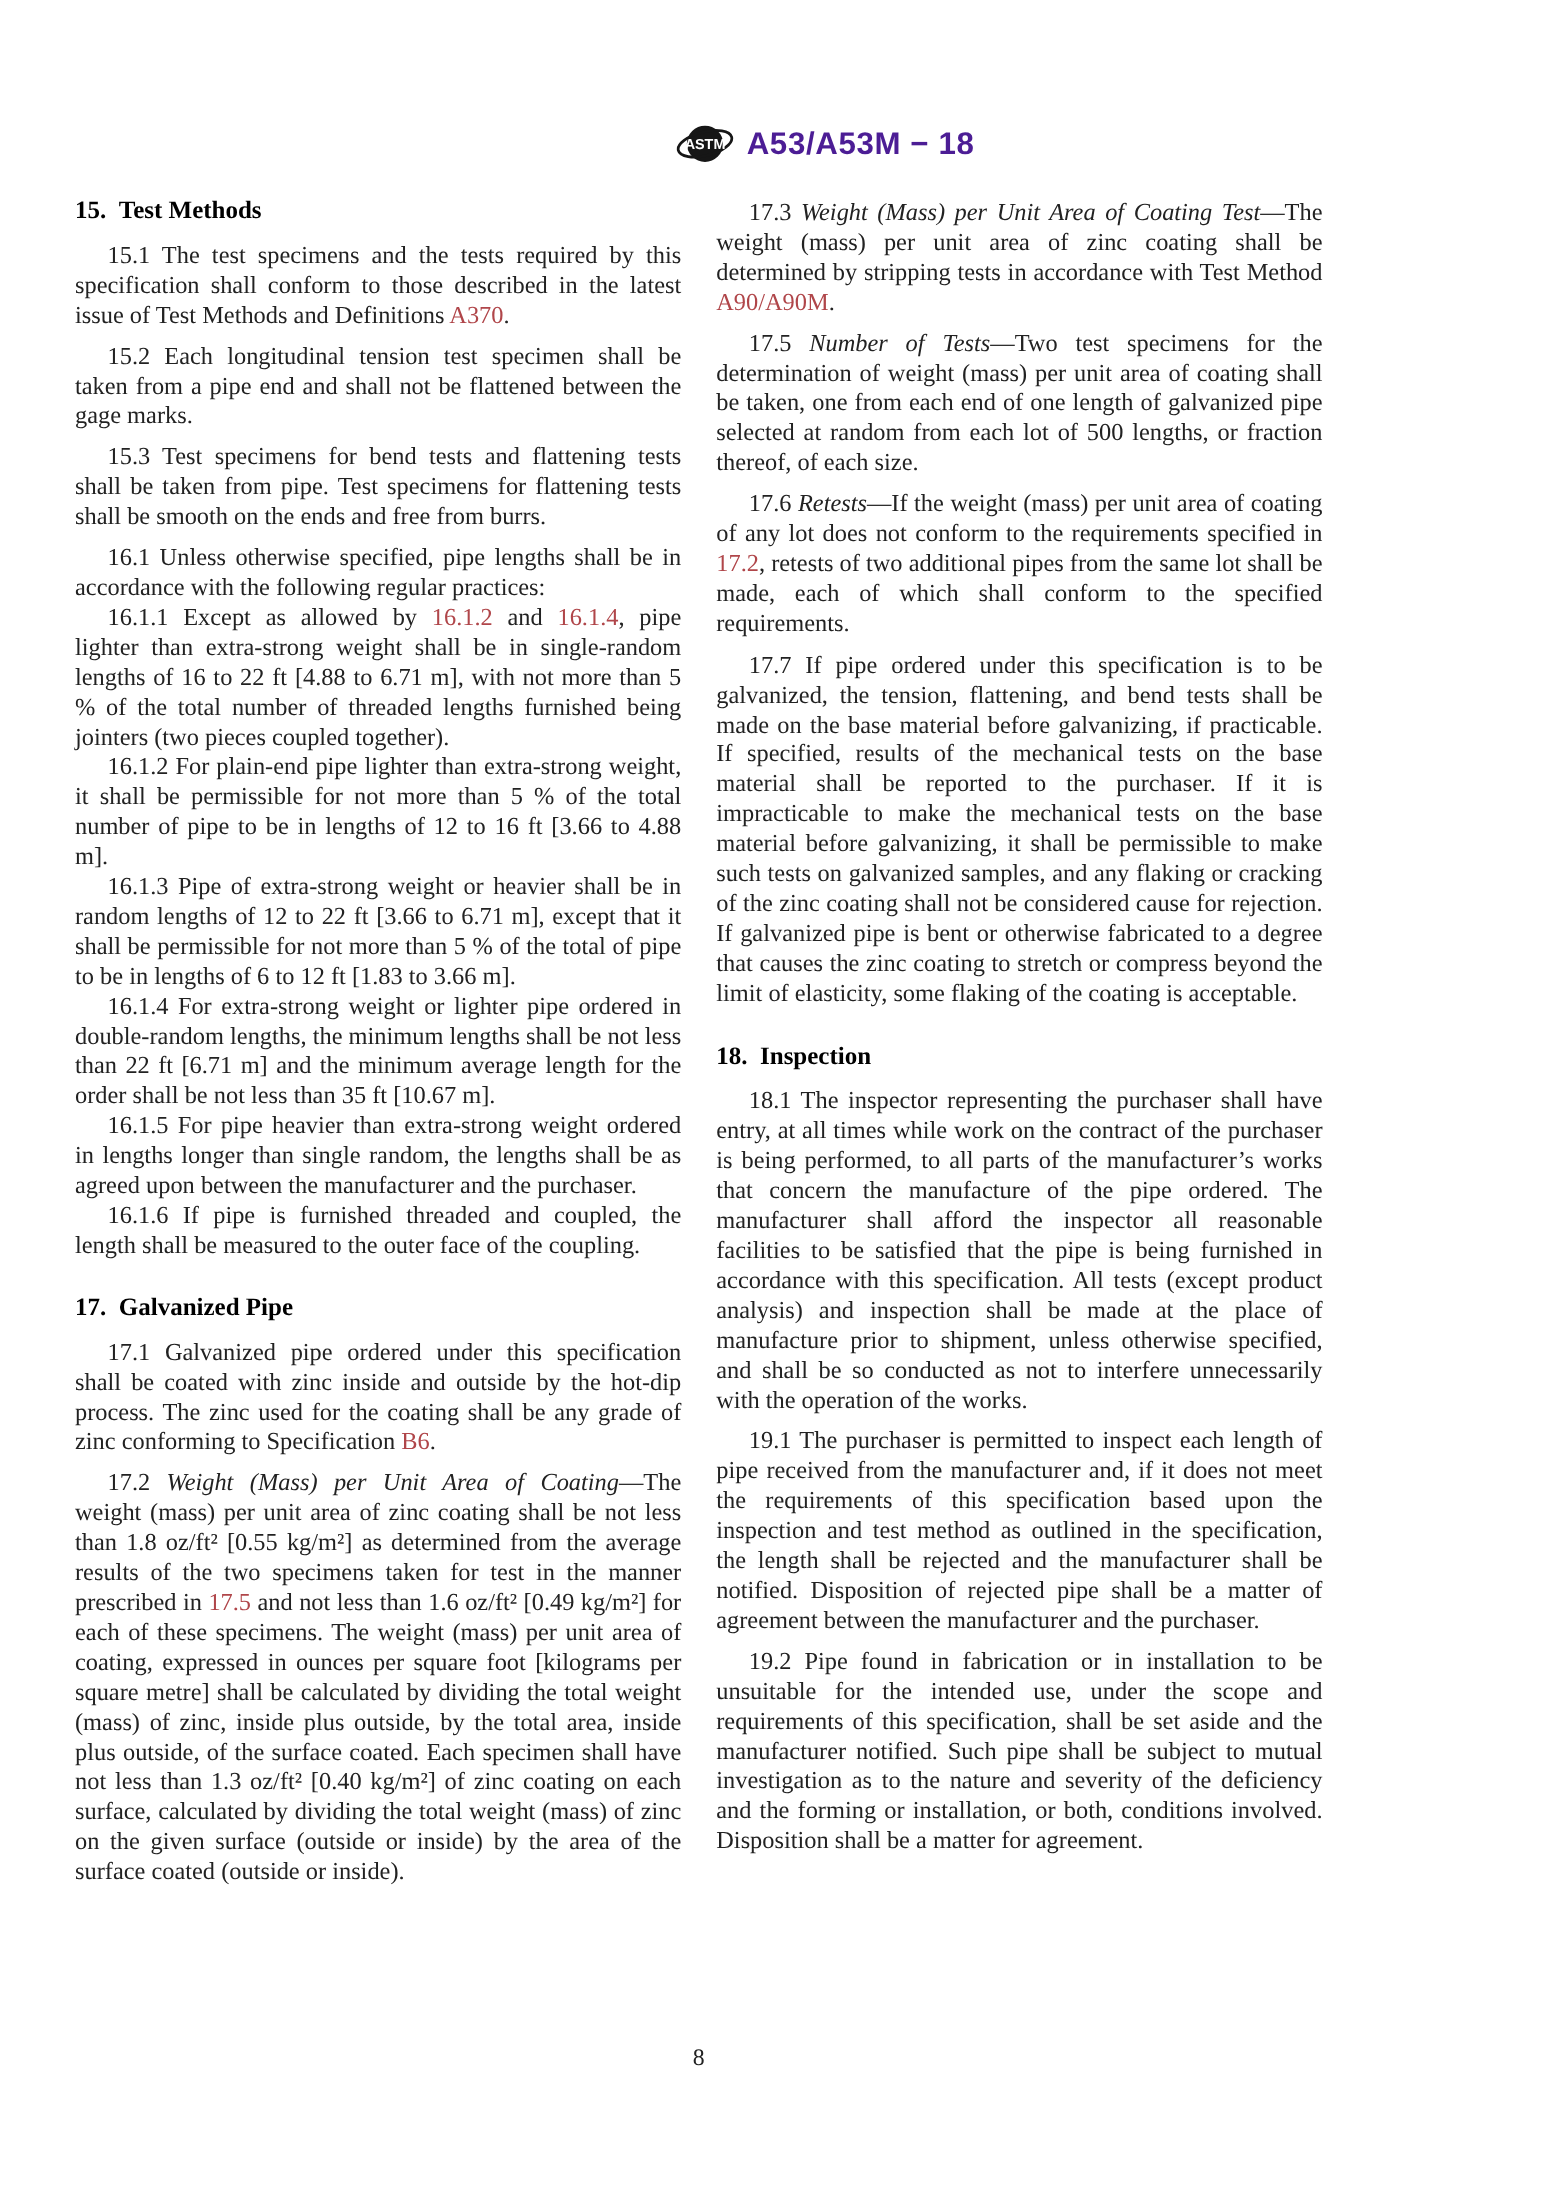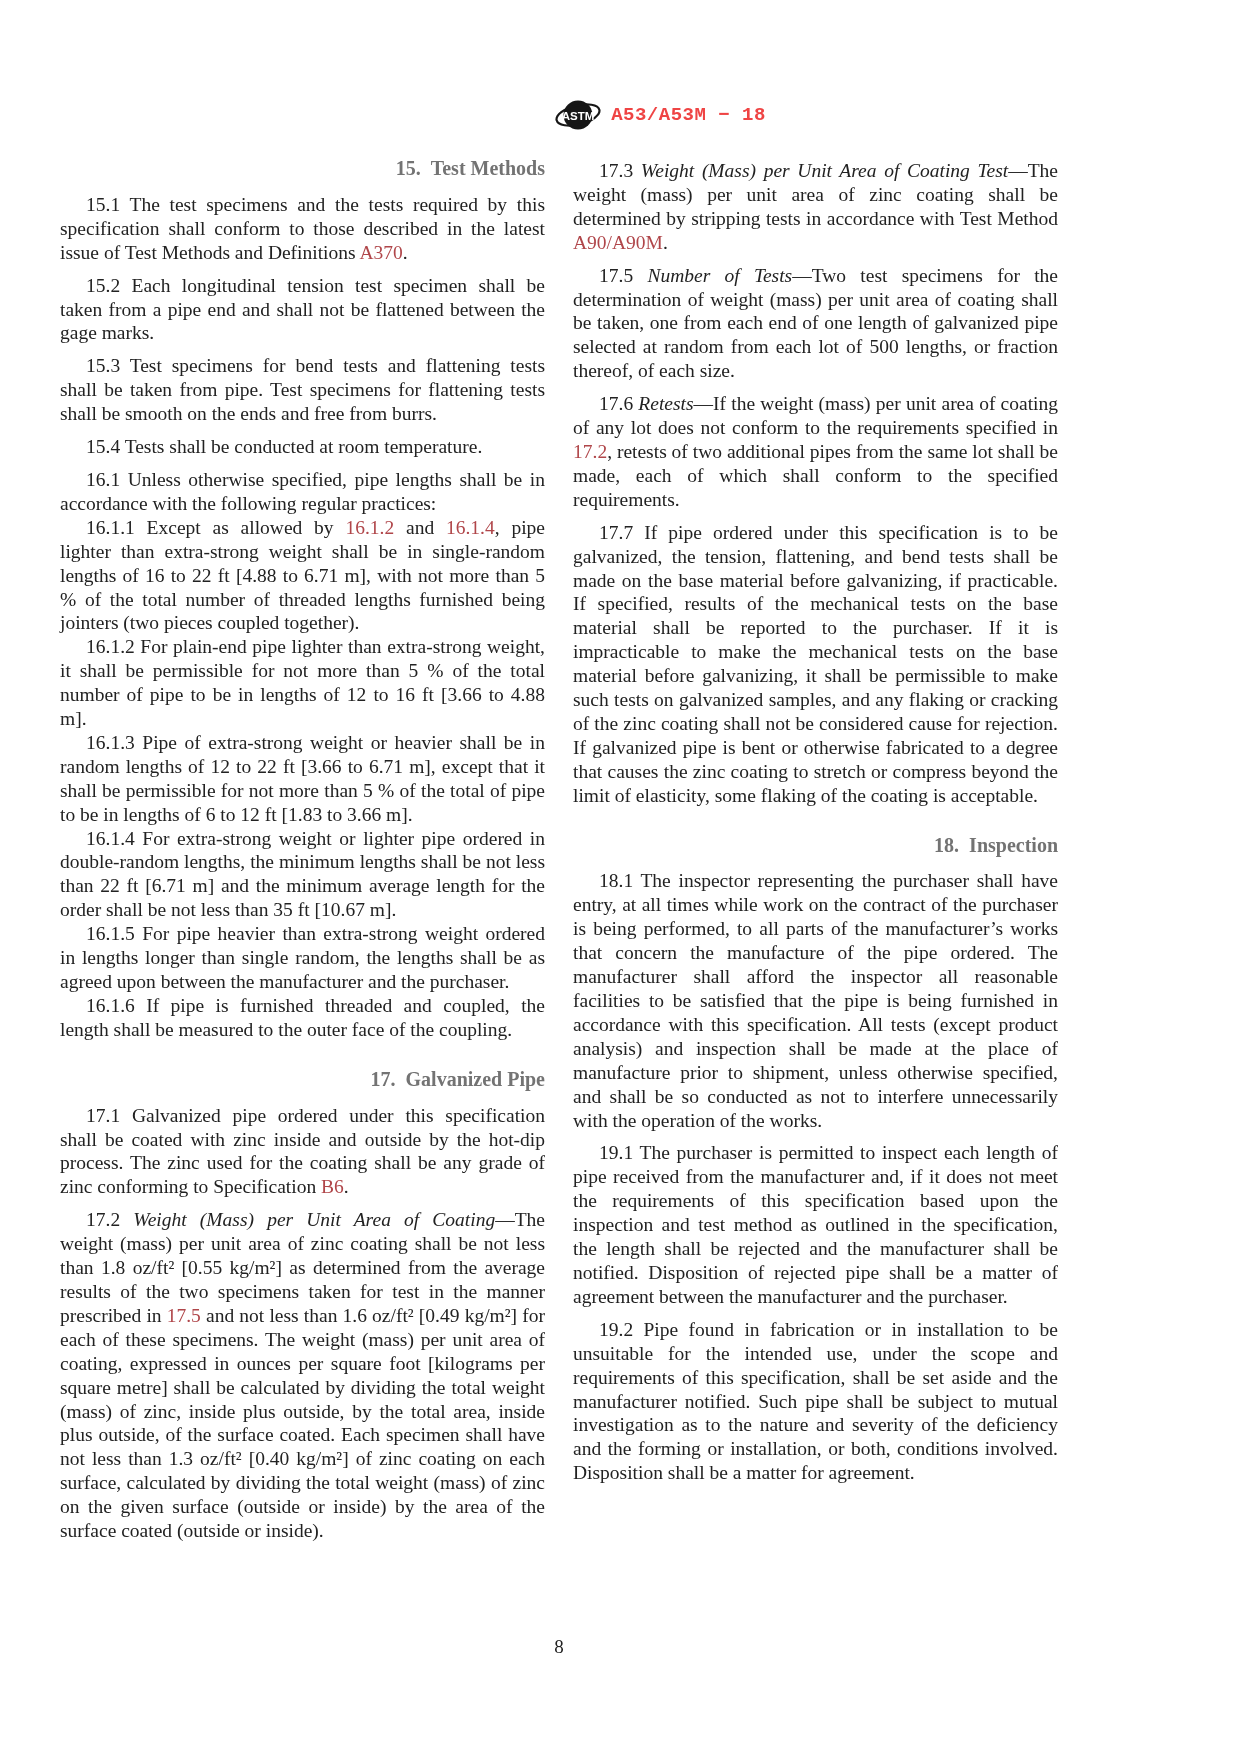--- a/index.html
+++ b/index.html
@@ -21,24 +21,24 @@
     top: 96px;
     left: 0;
     width: 1241px;
     display: flex;
     justify-content: center;
     align-items: center;
     gap: 10px;
     padding-left: 40px;
   }
   .doc-title {
-    font-family: Liberation Mono, monospace;
+    font-family: Liberation Sans, sans-serif;
     font-weight: bold;
-    font-size: 19px;
-    color: #ef4444;
+    font-size: 25px;
+    color: #4c1d95;
     letter-spacing: 0.5px;
   }
   .columns {
     position: absolute;
     top: 150px;
     left: 60px;
     width: 998px;
     display: flex;
     gap: 28px;
   }
@@ -46,22 +46,22 @@
     width: 485px;
     font-size: 19.5px;
     line-height: 23.9px;
     text-align: justify;
     color: #222222;
   }
   .sec-heading {
     font-size: 20px;
     font-weight: bold;
     margin: 26px 0 12px 0;
-    text-align: right;
-    color: #737373;
+    text-align: left;
+    color: #000000;
   }
   .col > .sec-heading:first-child {
     margin-top: 7px;
   }
   .para {
     margin: 9px 0 0 0;
     text-indent: 26px;
   }
   .para.tight {
     margin: 0;
@@ -98,21 +98,20 @@
     </svg>
     <div class="doc-title">A53/A53M − 18</div>
   </div>
 
   <div class="columns">
     <div class="col">
         <h2 class="sec-heading">15. Test Methods</h2>
         <p class="para">15.1 The test specimens and the tests required by this specification shall conform to those described in the latest issue of Test Methods and Definitions <span class="ref">A370</span>.</p>
         <p class="para">15.2 Each longitudinal tension test specimen shall be taken from a pipe end and shall not be flattened between the gage marks.</p>
         <p class="para">15.3 Test specimens for bend tests and flattening tests shall be taken from pipe. Test specimens for flattening tests shall be smooth on the ends and free from burrs.</p>
-        <p class="para">15.4 Tests shall be conducted at room temperature.</p>
         <p class="para">16.1 Unless otherwise specified, pipe lengths shall be in accordance with the following regular practices:</p>
         <p class="para tight">16.1.1 Except as allowed by <span class="ref">16.1.2</span> and <span class="ref">16.1.4</span>, pipe lighter than extra-strong weight shall be in single-random lengths of 16 to 22 ft [4.88 to 6.71 m], with not more than 5 % of the total number of threaded lengths furnished being jointers (two pieces coupled together).</p>
         <p class="para tight">16.1.2 For plain-end pipe lighter than extra-strong weight, it shall be permissible for not more than 5 % of the total number of pipe to be in lengths of 12 to 16 ft [3.66 to 4.88 m].</p>
         <p class="para tight">16.1.3 Pipe of extra-strong weight or heavier shall be in random lengths of 12 to 22 ft [3.66 to 6.71 m], except that it shall be permissible for not more than 5 % of the total of pipe to be in lengths of 6 to 12 ft [1.83 to 3.66 m].</p>
         <p class="para tight">16.1.4 For extra-strong weight or lighter pipe ordered in double-random lengths, the minimum lengths shall be not less than 22 ft [6.71 m] and the minimum average length for the order shall be not less than 35 ft [10.67 m].</p>
         <p class="para tight">16.1.5 For pipe heavier than extra-strong weight ordered in lengths longer than single random, the lengths shall be as agreed upon between the manufacturer and the purchaser.</p>
         <p class="para tight">16.1.6 If pipe is furnished threaded and coupled, the length shall be measured to the outer face of the coupling.</p>
         <h2 class="sec-heading">17. Galvanized Pipe</h2>
         <p class="para">17.1 Galvanized pipe ordered under this specification shall be coated with zinc inside and outside by the hot-dip process. The zinc used for the coating shall be any grade of zinc conforming to Specification <span class="ref">B6</span>.</p>
         <p class="para">17.2 <span class="ital">Weight (Mass) per Unit Area of Coating</span>—The weight (mass) per unit area of zinc coating shall be not less than 1.8 oz/ft² [0.55 kg/m²] as determined from the average results of the two specimens taken for test in the manner prescribed in <span class="ref">17.5</span> and not less than 1.6 oz/ft² [0.49 kg/m²] for each of these specimens. The weight (mass) per unit area of coating, expressed in ounces per square foot [kilograms per square metre] shall be calculated by dividing the total weight (mass) of zinc, inside plus outside, by the total area, inside plus outside, of the surface coated. Each specimen shall have not less than 1.3 oz/ft² [0.40 kg/m²] of zinc coating on each surface, calculated by dividing the total weight (mass) of zinc on the given surface (outside or inside) by the area of the surface coated (outside or inside).</p>

